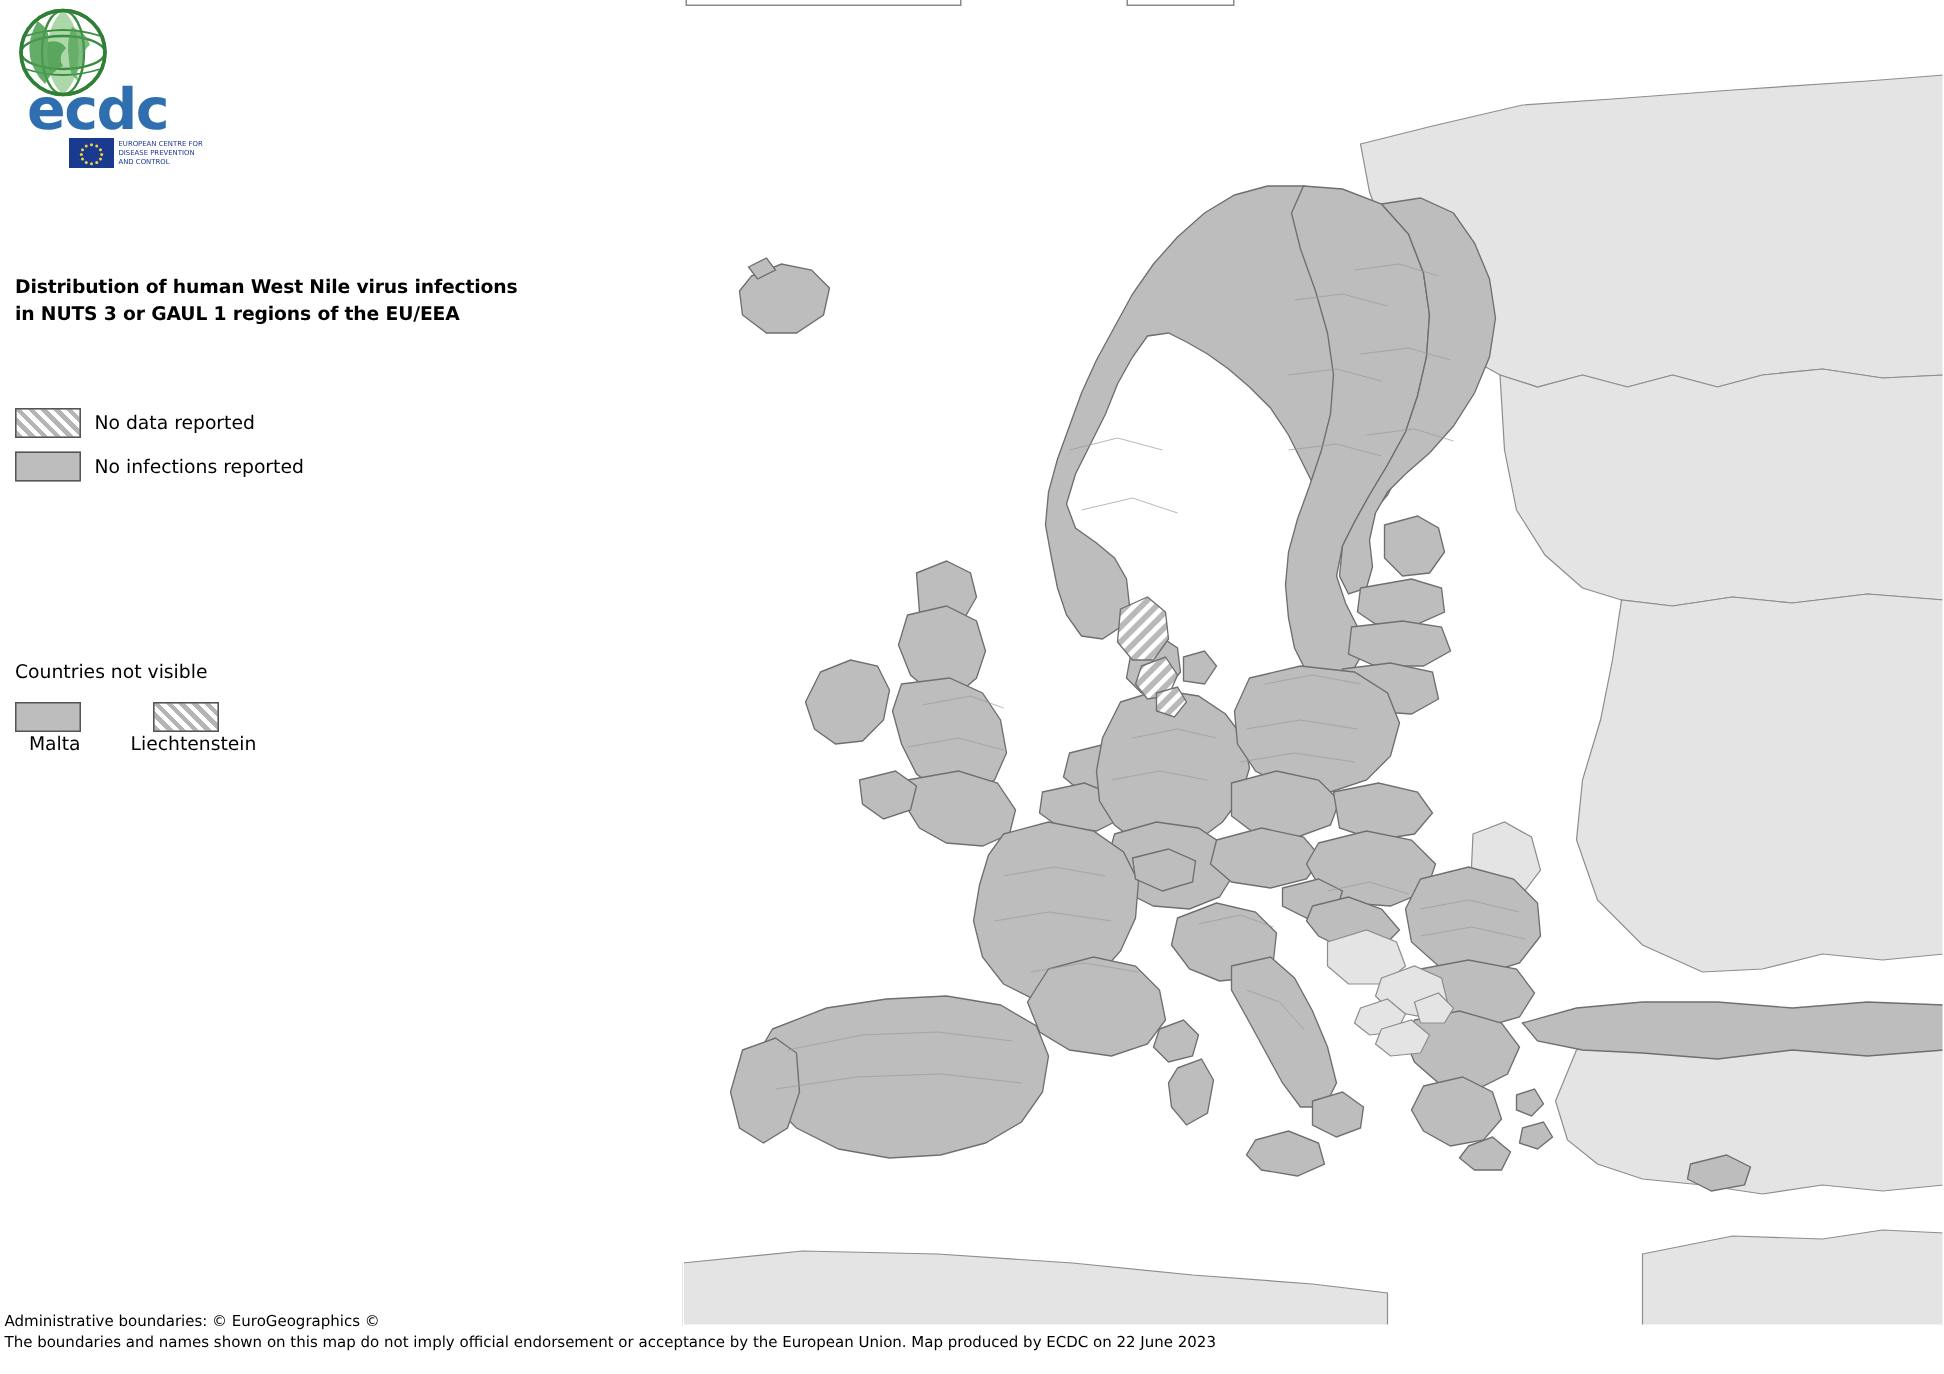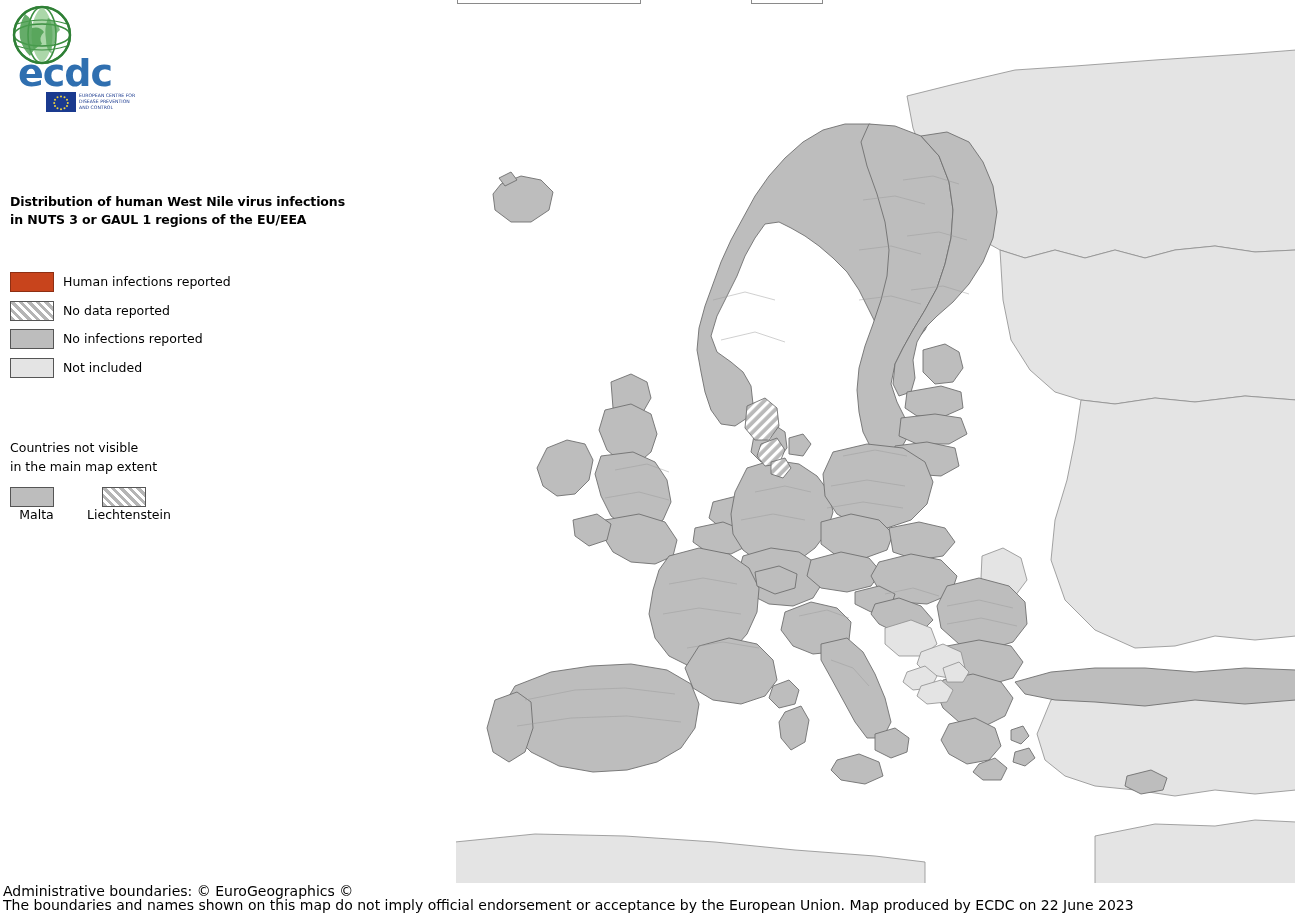--- a/index.html
+++ b/index.html
@@ -28,21 +28,20 @@
   
   #title {
     position: absolute;
     left: 10px;
     top: 182px;
     width: 420px;
     font-size: 12.5px;
     font-weight: bold;
     line-height: 18.3px;
     letter-spacing: -0.1px;
-    margin-top: 11px;
   }
   #title div { white-space: nowrap; }
 
   
   #legend {
     position: absolute;
     left: 10px;
     top: 268px;
     width: 420px;
   }
@@ -100,22 +99,22 @@
   #notvisible .nv-item + .nv-item { margin-left: 24px; }
   #notvisible .nv-label {
     margin-left: 9px;
     font-size: 12.5px;
   }
 
   
   #footer {
     position: absolute;
     left: 3px;
-    bottom: 4px;
-    font-size: 14px;
+    bottom: 14px;
+    font-size: 10px;
     line-height: 13.5px;
     color: #000000;
   }
 
   
   #map-panel {
     position: absolute;
     left: 455px;
     top: 0px;
     width: 841px;
@@ -179,40 +178,31 @@
   </svg>
 </div>
 
 <div id="title">
   <div>Distribution of human West Nile virus infections</div>
   <div>in NUTS 3 or GAUL 1 regions of the EU/EEA</div>
 </div>
 
 <div id="legend">
   <div class="legend-row">
-    <div class="swatch sw-infections"></div>
-    <div class="legend-label">Human infections reported</div>
-  </div>
-  <div class="legend-row">
     <div class="swatch sw-nodata"></div>
     <div class="legend-label">No data reported</div>
   </div>
   <div class="legend-row">
     <div class="swatch sw-noinf"></div>
     <div class="legend-label">No infections reported</div>
   </div>
-  <div class="legend-row">
-    <div class="swatch sw-notincl"></div>
-    <div class="legend-label">Not included</div>
-  </div>
 </div>
 
 <div id="notvisible">
   <div class="nv-title">Countries not visible</div>
-  <div class="nv-title">in the main map extent</div>
   <div class="nv-items">
     <div class="nv-item">
       <div class="swatch sw-noinf"></div>
       <div class="nv-label">Malta</div>
     </div>
     <div class="nv-item">
       <div class="swatch sw-nodata"></div>
       <div class="nv-label">Liechtenstein</div>
     </div>
   </div>

